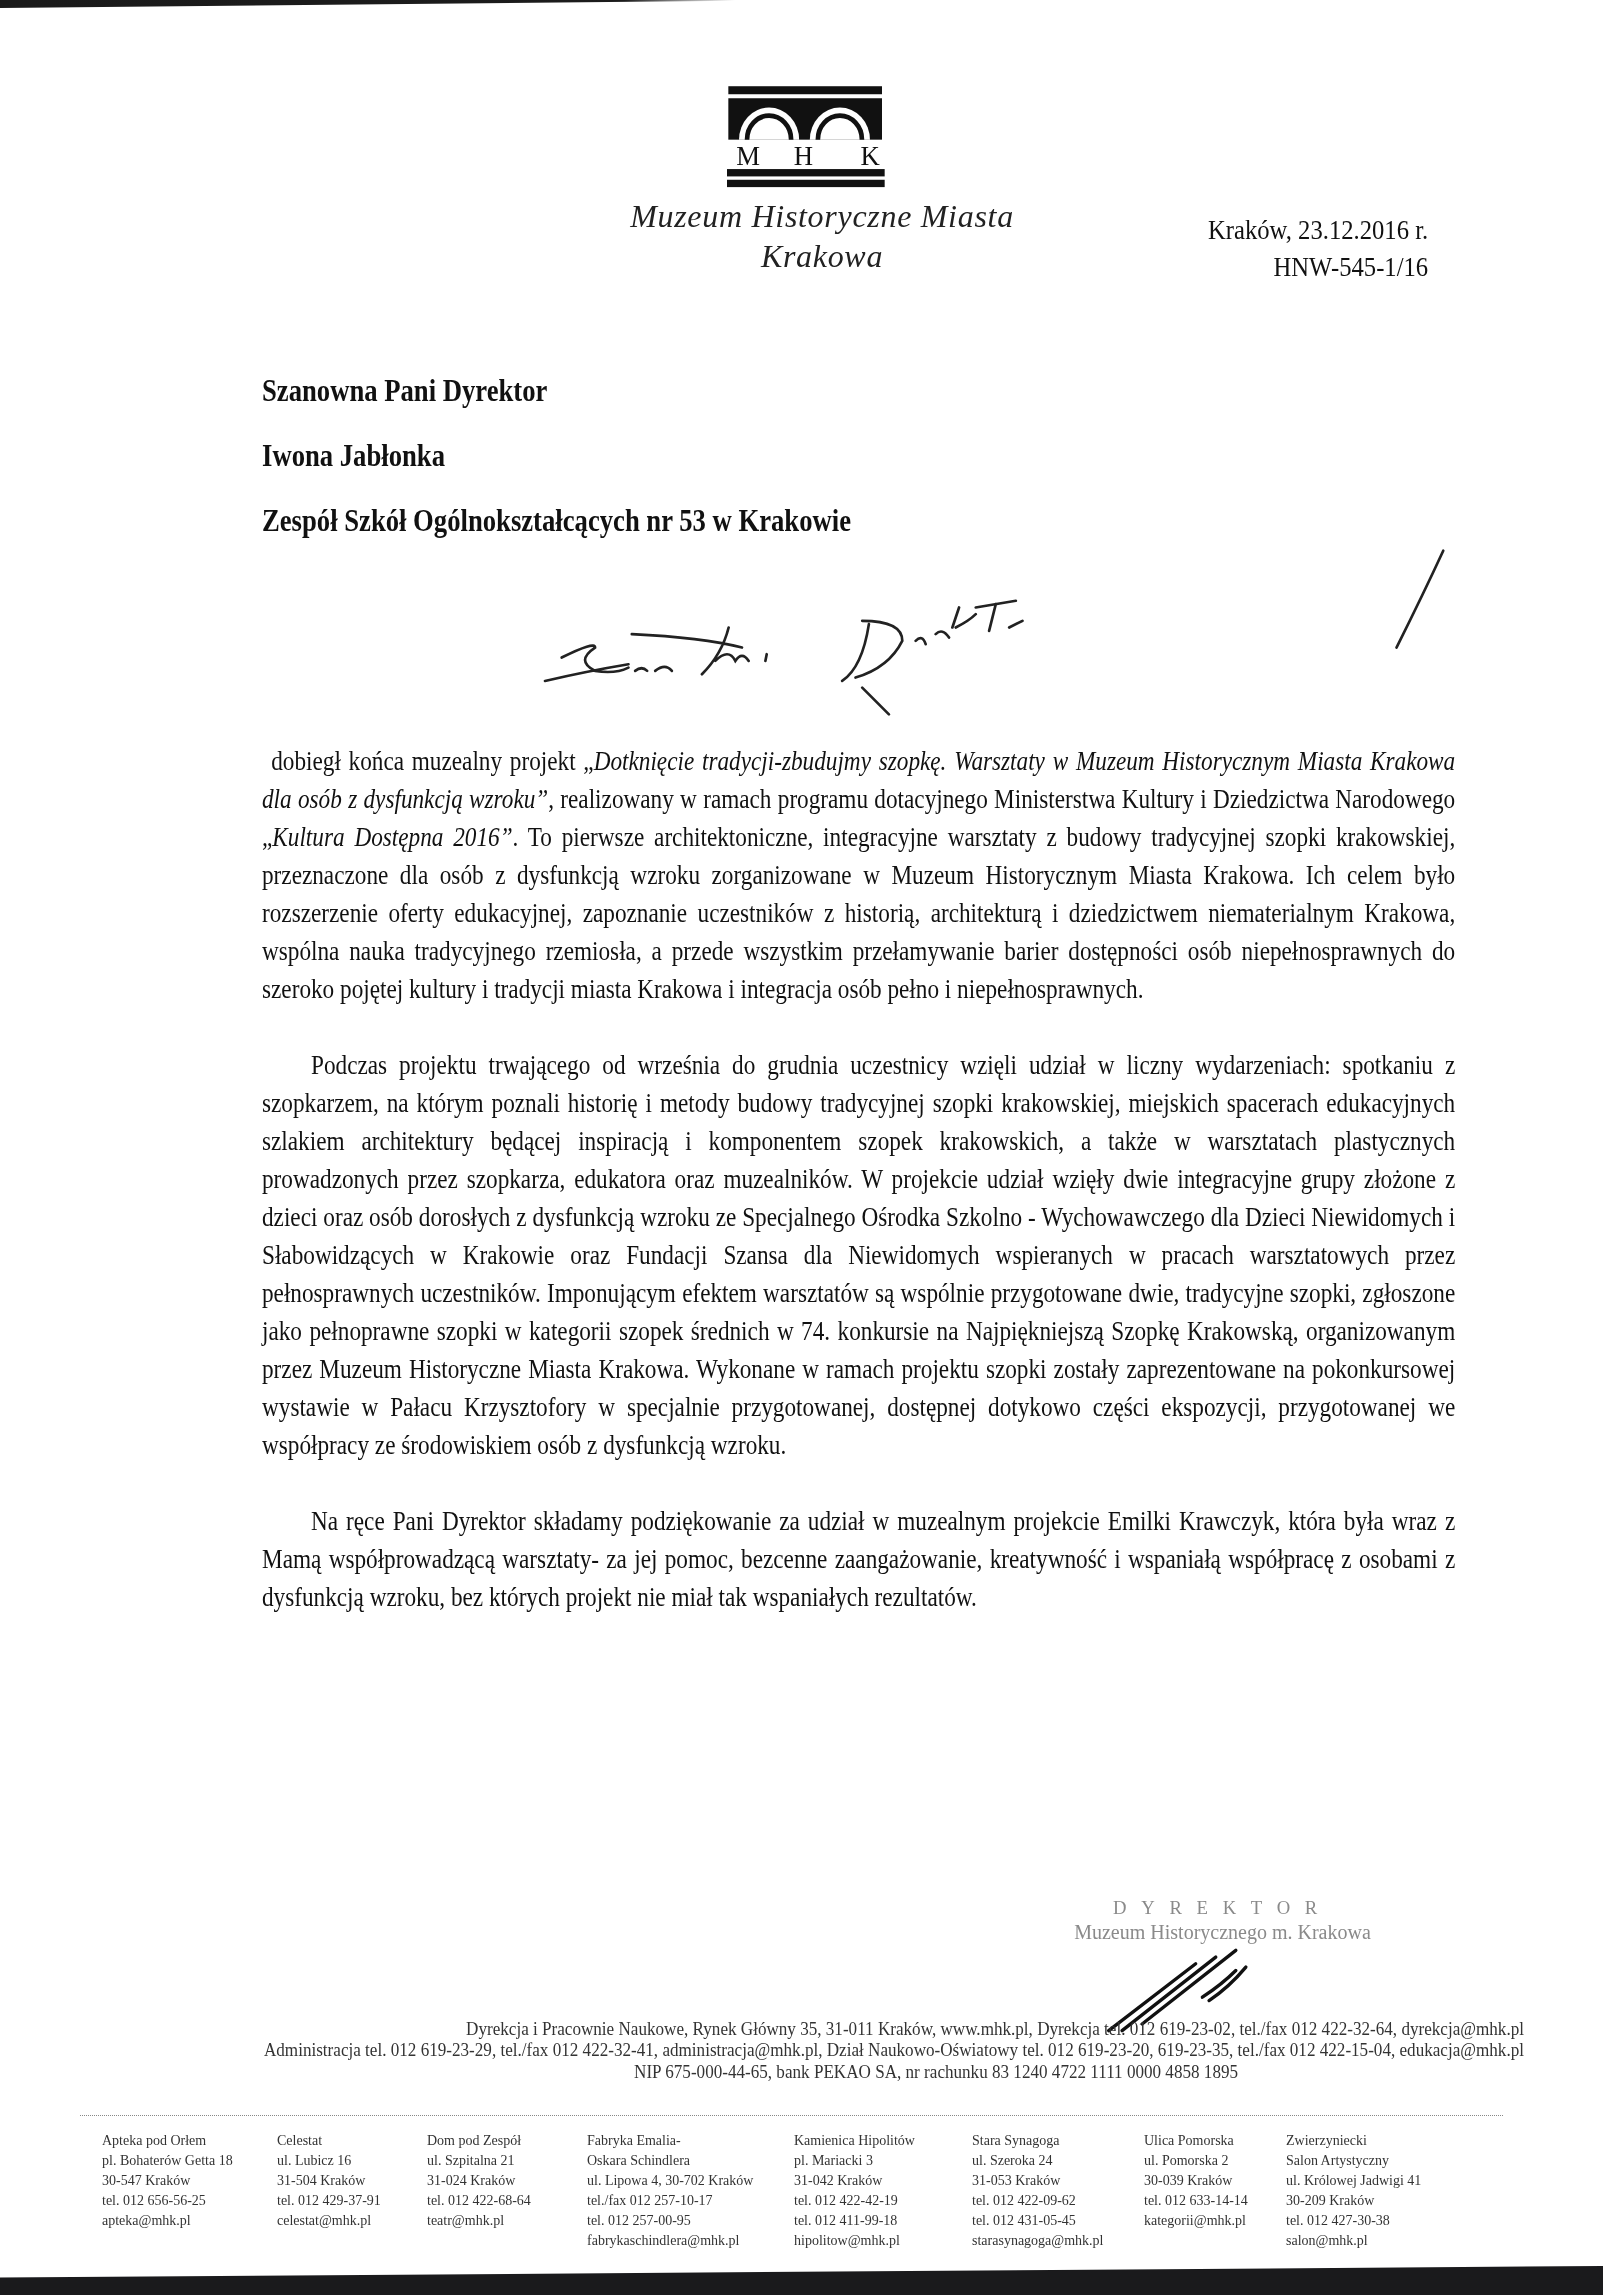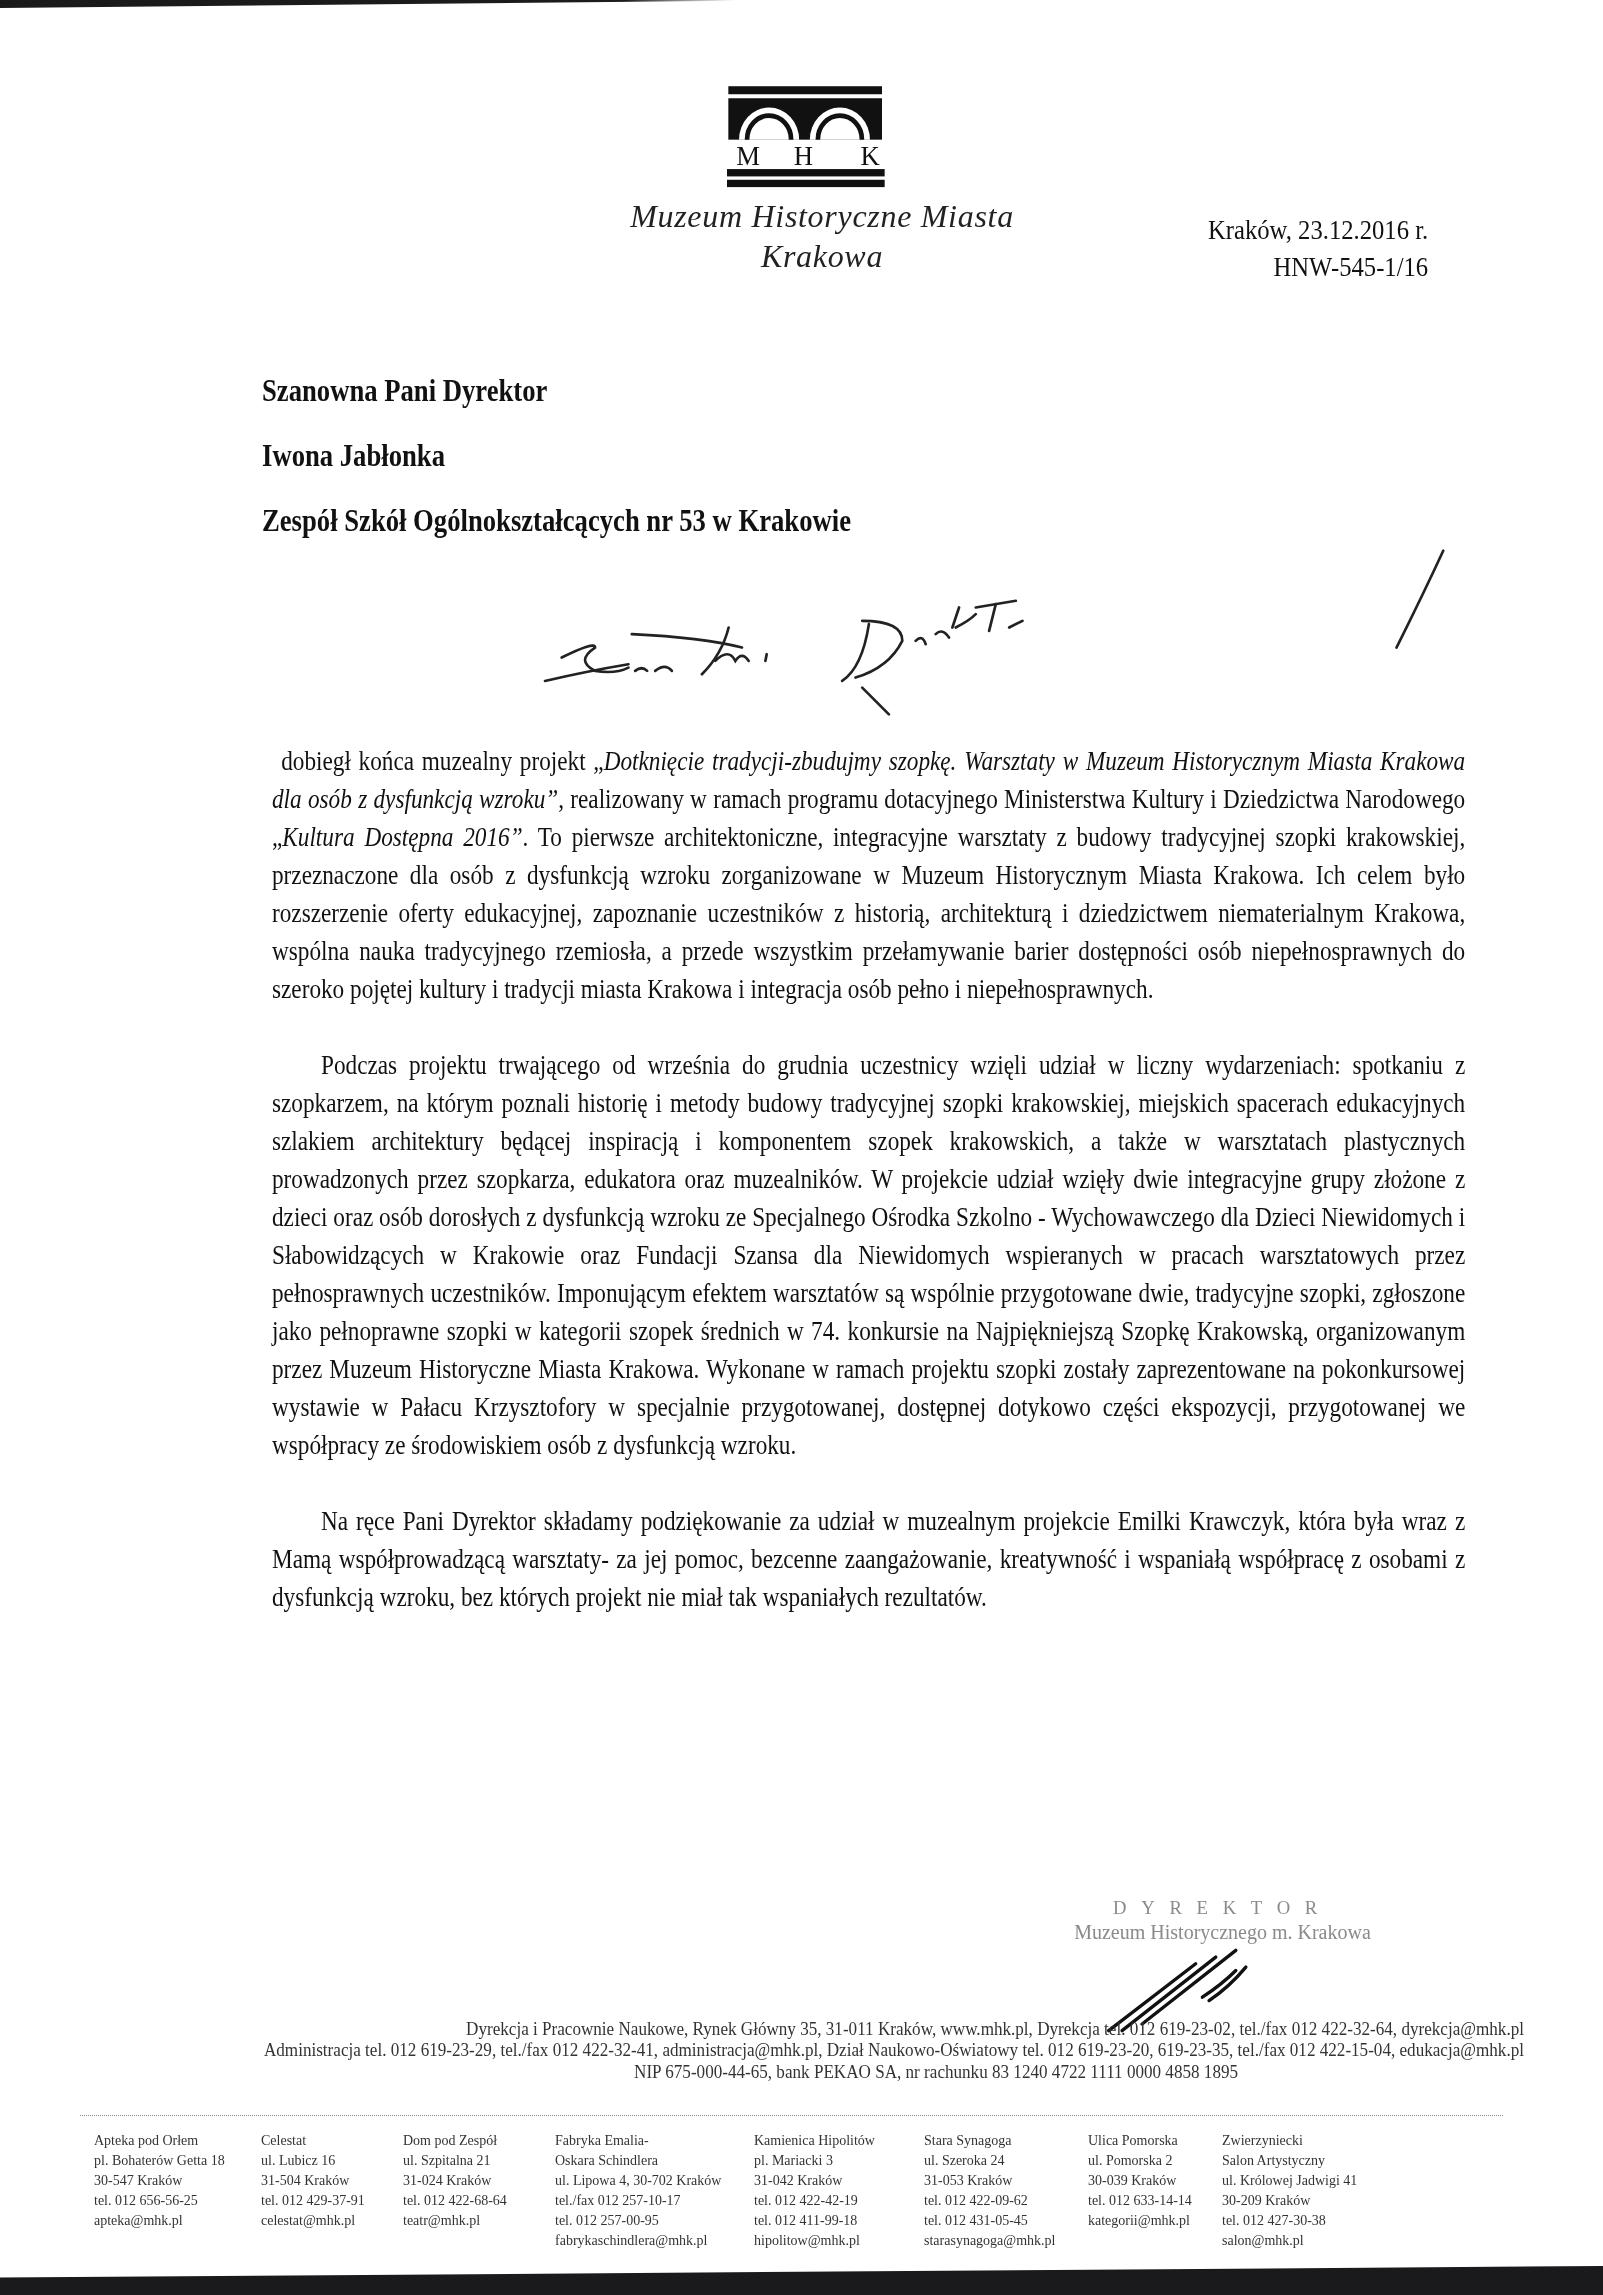--- a/index.html
+++ b/index.html
@@ -14,41 +14,41 @@
   .museum-name { position: absolute; left: 588px; top: 196px; width: 468px; text-align: center; font-style: italic; font-size: 32px; line-height: 40px; letter-spacing: 0.7px; color: #222; }
 
   .dateblock { position: absolute; right: 175px; top: 211px; text-align: right; font-size: 28px; line-height: 37px; font-family: "Liberation Serif", serif; transform: scaleX(0.88); transform-origin: right top; }
 
   .addressee { position: absolute; left: 262px; top: 371px; font-weight: bold; font-size: 31px; transform: scaleX(0.86); transform-origin: left top; }
   .addressee div { height: 65px; line-height: 40px; }
 
   .handwritten { position: absolute; left: 528px; top: 534px; width: 989px; height: 187px; }
   .handwritten svg { width: 100%; height: 100%; }
 
-  .body-text { position: absolute; left: 272px; top: 742px; width: 1193px; font-size: 27px; line-height: 38px; text-align: justify; }
+  .body-text { position: absolute; left: 262px; top: 742px; width: 1193px; font-size: 27px; line-height: 38px; text-align: justify; }
   .body-text p { margin: 0; text-indent: 0; }
   .body-text .inner { transform: scaleX(0.86); transform-origin: left top; width: 116.3%; }
   .body-text p.para { text-indent: 0; }
   .p1 { text-indent: 10.7px !important; }
   .p2, .p3 { text-indent: 57px !important; margin-top: 38px !important; }
   .p3 { margin-top: 38px !important; }
   .body-text em { font-style: italic; }
 
   .stamp { position: absolute; left: 1029px; top: 1896px; width: 387px; text-align: center; color: #8a8a8a; font-size: 20px; line-height: 24px; }
   .stamp .title { letter-spacing: 14.7px; font-size: 18.7px; }
   .signature { position: absolute; left: 1102px; top: 1937px; width: 174px; height: 100px; }
 
   .footer-main { position: absolute; left: 94px; top: 2019px; width: 1430px; text-align: right; font-size: 18px; line-height: 21.4px; color: #333; transform: scaleX(0.95); transform-origin: right top; }
   .footer-main div { white-space: nowrap; }
   .footer-main .l3 { padding-right: 301px; }
 
   .dotted-rule { position: absolute; left: 80px; top: 2115px; width: 1423px; border-top: 1.3px dotted #888; }
 
   .branches { position: absolute; left: 94px; top: 2131px; width: 1450px; display: flex; font-size: 14px; line-height: 20px; color: #333; }
-  .branch { flex: 0 0 auto; }
+  .branch { flex: 0 0 auto; margin-left: 8px; }
   .branch div { white-space: nowrap; }
 </style>
 </head>
 <body>
 
 <div class="scan-top"></div>
 
 <div class="logo">
   <svg viewBox="0 0 238 152">
     <rect x="2" y="0" width="230" height="12" fill="#111"></rect>

